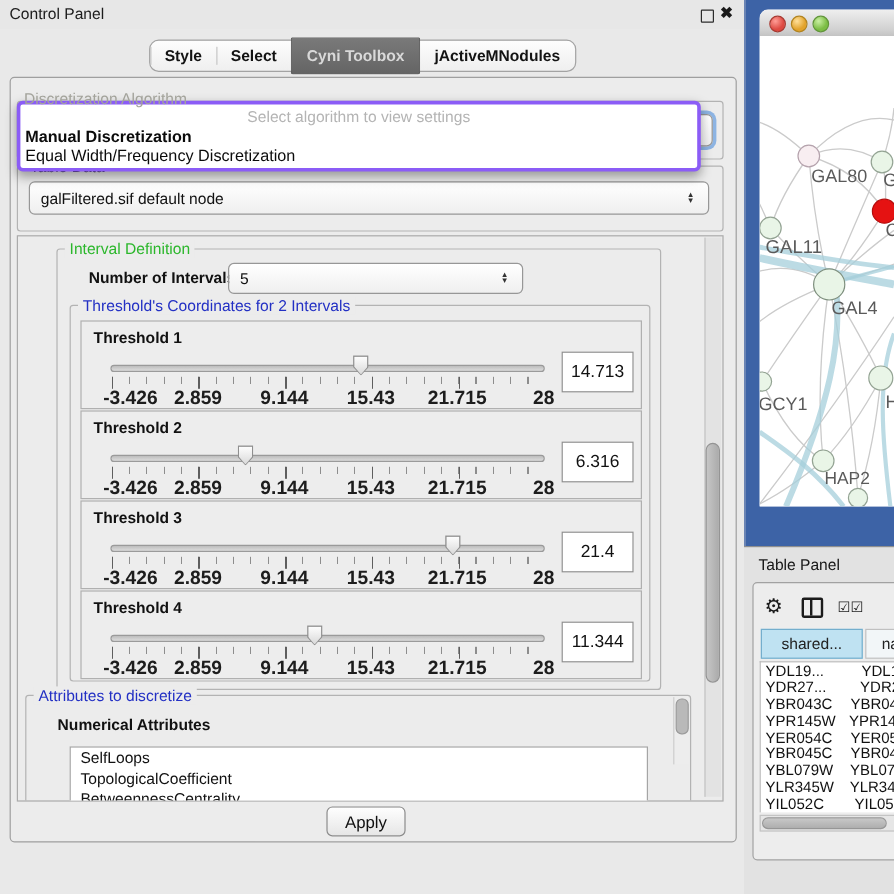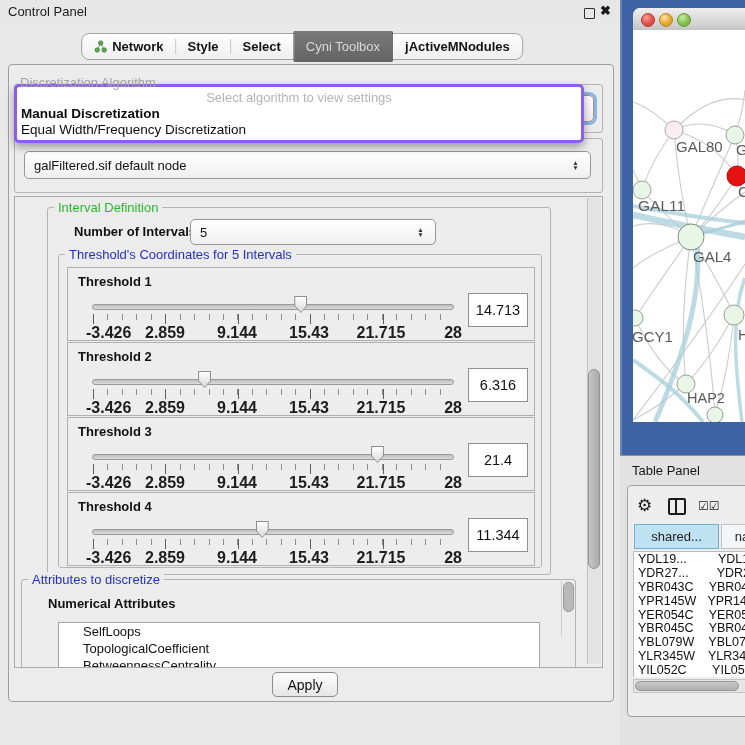--- a/index.html
+++ b/index.html
@@ -10,21 +10,21 @@
   #left-panel{position:absolute;left:0;top:0;width:620px;height:745px;background:#e9e9e9;border-right:1px solid #9a9a9a}
   #titlebar{position:absolute;left:0;top:0;width:620px;height:24px;background:#e7e7e7}
   #titlebar .title{position:absolute;left:8px;top:4px;font-size:13px;color:#1c1c1c}
   .win-float{position:absolute;left:584px;top:8px;width:9px;height:9px;border:1.6px solid #2c2c2c;border-radius:1px}
   .win-close{position:absolute;left:600px;top:3px;font-size:13px;font-weight:bold;color:#1a1a1a}
 
   .pill{position:absolute;display:flex;align-items:stretch;height:25px;
         background:linear-gradient(#fdfdfd,#efefef);border:1px solid #a3a3a3;border-radius:8px}
   .tab{display:flex;align-items:center;gap:5px;padding:0 12px;font-size:13px;font-weight:bold;color:#131313;position:relative;white-space:nowrap}
   .tab.sep::before{content:"";position:absolute;left:0;top:5px;bottom:5px;width:1px;background:#c6c6c6}
-  .tab.sel{background:linear-gradient(#7a7a7a,#646464);color:#d9d9d9;font-weight:normal;margin:-3px 0;border-radius:2px;z-index:2;border-left:1px solid #585858;border-right:1px solid #585858}
+  .tab.sel{background:linear-gradient(#7a7a7a,#646464);color:#d9d9d9;font-weight:bold;margin:-3px 0;border-radius:2px;z-index:2;border-left:1px solid #585858;border-right:1px solid #585858}
 
   #main-panel{position:absolute;left:8px;top:64px;width:604px;height:636px;background:#ececec;border:1px solid #9f9f9f;border-radius:4px}
 
   .grp{position:absolute;border:1px solid #b3b3b3;border-radius:3px}
   .grp-label{position:absolute;top:-8px;left:6px;background:#ececec;padding:0 4px;font-size:13px;line-height:15px;white-space:nowrap}
 
   .combo{position:absolute;background:linear-gradient(#ffffff,#efefef);border:1px solid #979797;border-radius:5px;display:flex;align-items:center;font-size:13px;color:#111;padding:0 9px;box-sizing:border-box}
   .spn{margin-left:auto;width:11px;text-align:center;color:#333;font-size:6.5px;line-height:5.5px}
   .spn::before{content:"▲";display:block}
   .spn::after{content:"▼";display:block}
@@ -48,21 +48,21 @@
   .thr-thumb::after{content:"";position:absolute;left:1px;right:1px;top:1px;bottom:1px;background:linear-gradient(#fefefe,#d9d9d9);clip-path:polygon(0 0,100% 0,100% 58%,50% 100%,0 58%)}
   .tkm{position:absolute;left:25px;top:46px;width:361px;height:6px;background:repeating-linear-gradient(to right,#8d8d8d 0 1px,transparent 1px 4%)}
   .tkM{position:absolute;left:25px;top:46px;width:362px;height:10px;background:repeating-linear-gradient(to right,#5e5e5e 0 1px,transparent 1px 20%)}
   .tl{position:absolute;top:56px;font-size:16px;font-weight:bold;color:#1d1d1d;transform:translateX(-50%)}
   .tl0{left:18px;transform:none}
   .tl1{left:97px}.tl2{left:169px}.tl3{left:241px}.tl4{left:313px}
   .tl5{left:auto;right:72px;transform:none}
   .thr-val{position:absolute;left:400px;top:25px;width:60px;height:34px;background:#fff;border:1px solid #8f8f8f;font-size:14.5px;display:flex;align-items:center;justify-content:center;box-sizing:border-box}
 
   #attr-list{position:absolute;left:36px;top:42px;width:480px;height:58px;background:#fff;border:1px solid #a5a5a5;overflow:hidden;font-size:13px}
-  .attr-item{padding:1px 0 1px 24px;white-space:nowrap}
+  .attr-item{padding:1px 0 1px 8px;white-space:nowrap}
   #attr-sb{position:absolute;right:1px;top:1px;width:12px;height:56px;background:#ededed;border-left:1px solid #ccc}
   #attr-sb .th{position:absolute;left:1px;top:1px;width:9px;height:28px;background:#b9b9b9;border:1px solid #9b9b9b;border-radius:5px}
 
   #apply-btn{position:absolute;left:272px;top:672px;width:64px;height:23px;background:linear-gradient(#fefefe,#e6e6e6);border:1px solid #8d8d8d;border-radius:5px;font-size:14px;display:flex;align-items:center;justify-content:center}
 
   
   #net-frame{position:absolute;left:620px;top:0;width:125px;height:455px;background:linear-gradient(90deg,#6a84b4 0 2px,#3d63a6 2px);overflow:hidden}
   #mac-win{position:absolute;left:13px;top:8px;width:120px;height:414px;border-radius:7px 0 0 0;overflow:hidden;background:#fff}
   #mac-titlebar{position:absolute;left:0;top:0;width:100%;height:22px;background:linear-gradient(#efefef,#cfcfcf 80%,#c3c3c3);border-bottom:1px solid #8e8e8e;border-radius:7px 0 0 0}
   .tl-btn{position:absolute;top:5px;width:12px;height:12px;border-radius:50%}
@@ -100,30 +100,20 @@
 
 <div id="left-panel">
 
   <div id="titlebar">
     <span class="title">Control Panel</span>
     <span class="win-float"></span>
     <span class="win-close">✖</span>
   </div>
 
   <div class="pill" style="left:302px;top:33px;transform:translateX(-50%)">
-    <div class="tab">
-      <svg width="13" height="13" viewBox="0 0 13 13">
-        <line x1="6.5" y1="3" x2="3" y2="10" stroke="#9a9a9a" stroke-width="1"></line>
-        <line x1="6.5" y1="3" x2="10" y2="10" stroke="#9a9a9a" stroke-width="1"></line>
-        <circle cx="6.5" cy="3" r="2.1" fill="#59b24a" stroke="#3c7d33"></circle>
-        <circle cx="3" cy="10" r="2.1" fill="#59b24a" stroke="#3c7d33"></circle>
-        <circle cx="10" cy="10" r="2.1" fill="#59b24a" stroke="#3c7d33"></circle>
-      </svg>
-      <span>Network</span>
-    </div>
     <div class="tab sep">
         <span>Style</span>
       </div>
     <div class="tab sep">
         <span>Select</span>
       </div>
     <div class="tab sel">
         <span>Cyni Toolbox</span>
       </div>
     <div class="tab">
@@ -157,21 +147,21 @@
 
     <div class="grp" style="left:32px;top:10px;width:502px;height:366px">
       <span class="grp-label green">Interval Definition</span>
       <span style="position:absolute;left:26px;top:16px;font-size:13px;font-weight:bold">Number of Intervals</span>
       <div class="combo" style="left:142px;top:11px;width:246px;height:26px">
         <span>5</span>
         <span class="spn"></span>
       </div>
 
       <div class="grp" style="left:10px;top:46px;width:482px;height:312px">
-        <span class="grp-label blue">Threshold's Coordinates for 5 Intervals</span>
+        <span class="grp-label blue">Threshold's Coordinates for 2 Intervals</span>
         <div>
             <div class="thr" style="top: 12px;">
     <div class="thr-label">Threshold 1</div>
     <div class="trk"></div>
     <div class="tkm"></div>
     <div class="tkM"></div>
     <div class="thr-thumb" style="left: 226.291px;"></div>
     <span class="tl tl0">-3.426</span>
     <span class="tl tl1">2.859</span>
     <span class="tl tl2">9.144</span>

